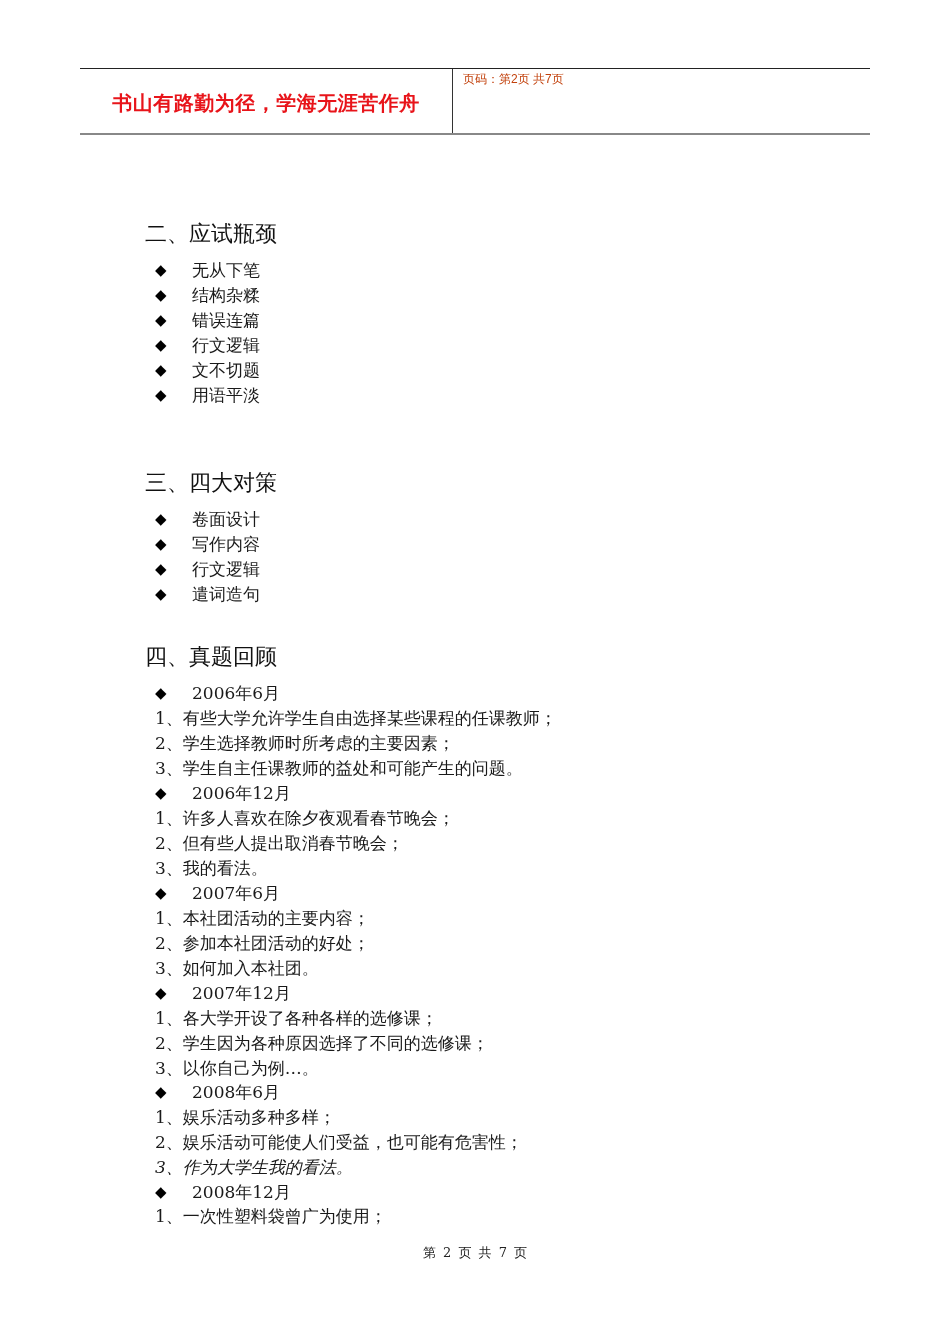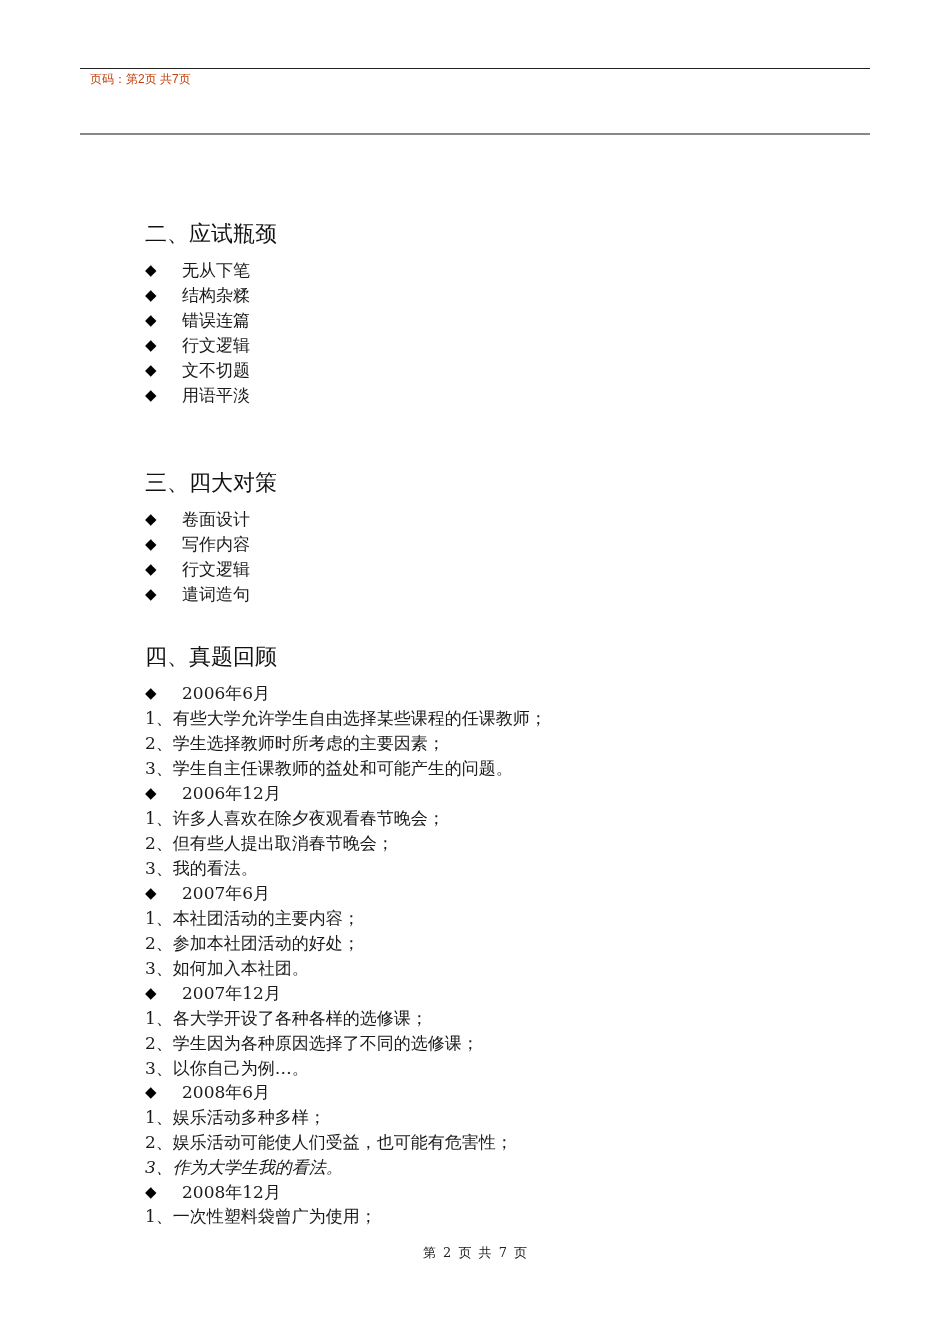--- a/index.html
+++ b/index.html
@@ -72,21 +72,21 @@
       position: absolute;
       left: 0;
       font-family: "DejaVu Sans", "Liberation Sans", sans-serif;
       font-size: 22px;
       line-height: 30px;
       color: #111;
       white-space: nowrap;
     }
     .line {
       position: absolute;
-      left: 0;
+      left: 10px;
       height: 25px;
       line-height: 25px;
       font-size: 17px;
       color: #1a1a1a;
       white-space: nowrap;
     }
     .bullet {
       display: inline-block;
       width: 37px;
       font-family: "DejaVu Sans", sans-serif;
@@ -104,20 +104,23 @@
       color: #222;
       padding-left: 0;
       word-spacing: 3px;
     }
     .footer span { margin: 0 4px; }
   </style>
 </head>
 <body>
 
 <div class="header-table">
+  <div class="hcell hcell-mid">
+    <span>书山有路勤为径，学海无涯苦作舟</span>
+  </div>
   <div class="hcell hcell-right">
     <span>页码：第2页  共7页</span>
   </div>
 </div>
 
 <div class="content">
 
   <div class="section-title" style="top:219px;">二、应试瓶颈</div>
   <div class="line" style="top:258px;"><span class="bullet">◆</span><span>无从下笔</span></div>
   <div class="line" style="top:283px;"><span class="bullet">◆</span><span>结构杂糅</span></div>

